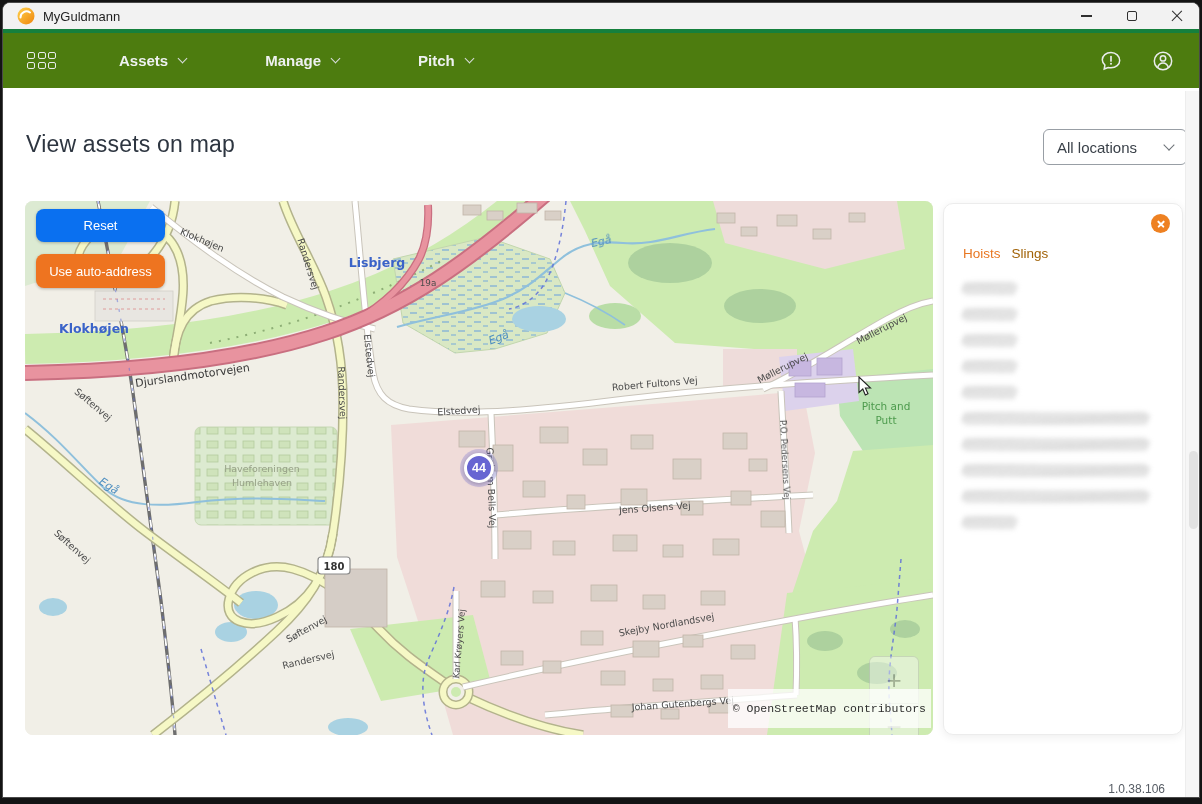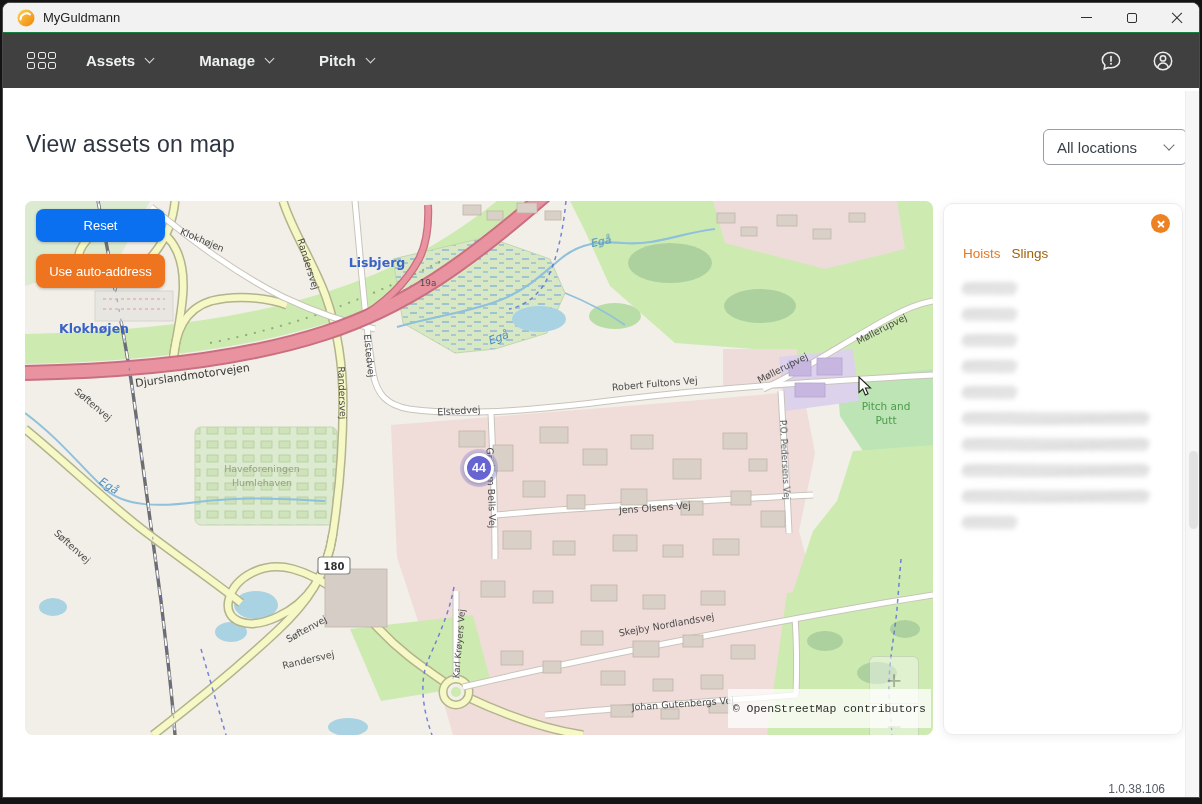--- a/index.html
+++ b/index.html
@@ -1,32 +1,32 @@
 <!DOCTYPE html>
 <html><head>
 <meta charset="utf-8">
 <style>
   * { box-sizing: border-box; margin: 0; padding: 0; }
   body { width: 1202px; height: 804px; background: #141414; font-family: "Liberation Sans", sans-serif; overflow: hidden; position: relative; }
   #window { position: absolute; left: 2px; top: 2px; width: 1198px; height: 796px; background: #fff; border-radius: 8px 8px 0 0; overflow: hidden; border: 1px solid #4a4a4a; }
 
   
-  #titlebar { height: 30px; background: #f2f2f2; display: flex; align-items: center; padding-left: 14px; border-bottom: 1px solid #15803d; }
+  #titlebar { height: 30px; background: #f2f2f2; display: flex; align-items: center; padding-left: 14px; border-bottom: 4px solid #15803d; }
   .app-name { font-size: 13px; color: #1f1f1f; margin-left: 8px; }
   #win-controls { margin-left: auto; display: flex; height: 100%; }
   .win-btn { width: 45px; display: flex; align-items: center; justify-content: center; }
   .min-glyph { width: 11px; height: 1.5px; background: #2f2f2f; }
   .max-glyph { width: 10px; height: 10px; border: 1.3px solid #2f2f2f; border-radius: 2px; }
   .close-glyph { position: relative; width: 13px; height: 13px; }
   .close-glyph::before, .close-glyph::after { content: ""; position: absolute; left: 50%; top: 50%; width: 14px; height: 1.4px; background: #2f2f2f; }
   .close-glyph::before { transform: translate(-50%,-50%) rotate(45deg); }
   .close-glyph::after  { transform: translate(-50%,-50%) rotate(-45deg); }
 
   
-  #navbar { height: 55px; background: #404040; display: flex; align-items: center; padding: 0 24px; }
+  #navbar { height: 55px; background: #4d7c0f; display: flex; align-items: center; padding: 0 24px; gap: 33px; }
   .grid-icon { display: grid; grid-template-columns: repeat(3, 8px); grid-gap: 2.5px; margin-right: 30px; cursor: pointer; }
   .grid-icon span { width: 8px; height: 7px; border: 1.7px solid #e9ecec; border-radius: 2px; }
   .nav-item { display: flex; align-items: center; color: #eef1f1; font-weight: 700; font-size: 15px; margin-right: 46px; cursor: pointer; }
   .chev { width: 7px; height: 7px; border-right: 1.8px solid #d9dddd; border-bottom: 1.8px solid #d9dddd; transform: rotate(45deg); margin-left: 11px; margin-top: -4px; }
   .nav-right { margin-left: auto; display: flex; gap: 28px; align-items: center; }
   .nav-icon { width: 24px; height: 24px; }
 
   
   #page-title { position: absolute; left: 23px; top: 128px; font-size: 23px; font-weight: 500; color: #2d3540; letter-spacing: .2px; }
   #loc-dd { position: absolute; left: 1040px; top: 126px; width: 144px; height: 36px; border: 1px solid #989ea5; border-radius: 6px; display: flex; align-items: center; padding: 0 13px; color: #3a4149; font-size: 15px; background: #fff; cursor: pointer; }

